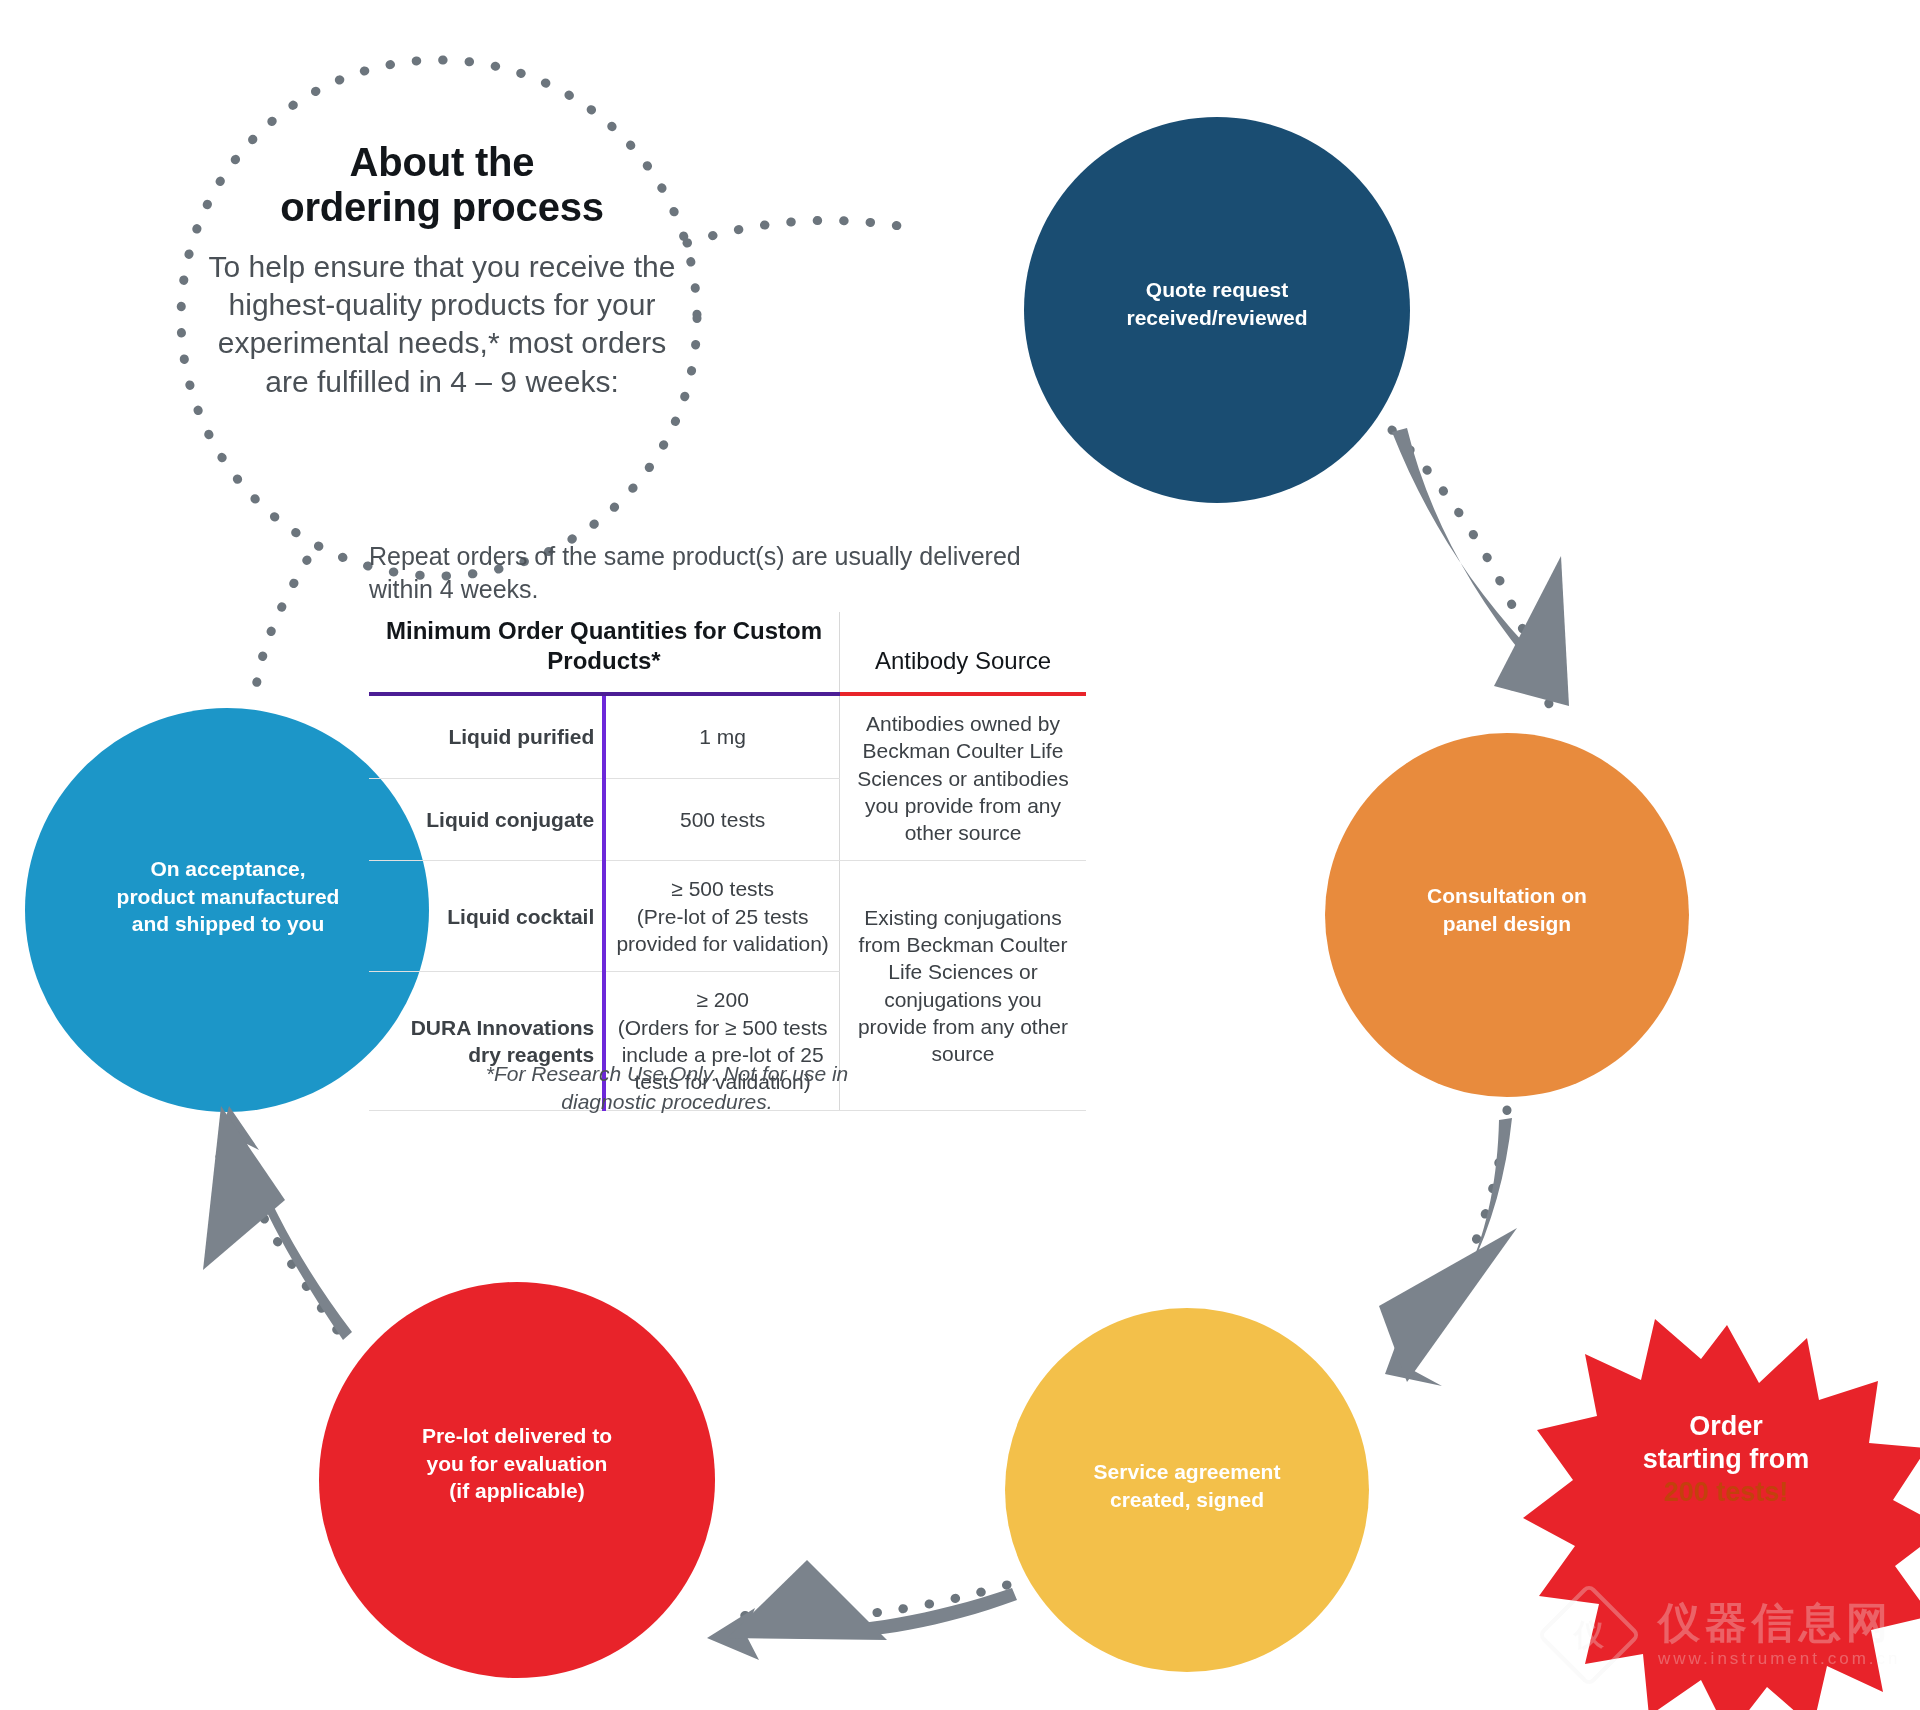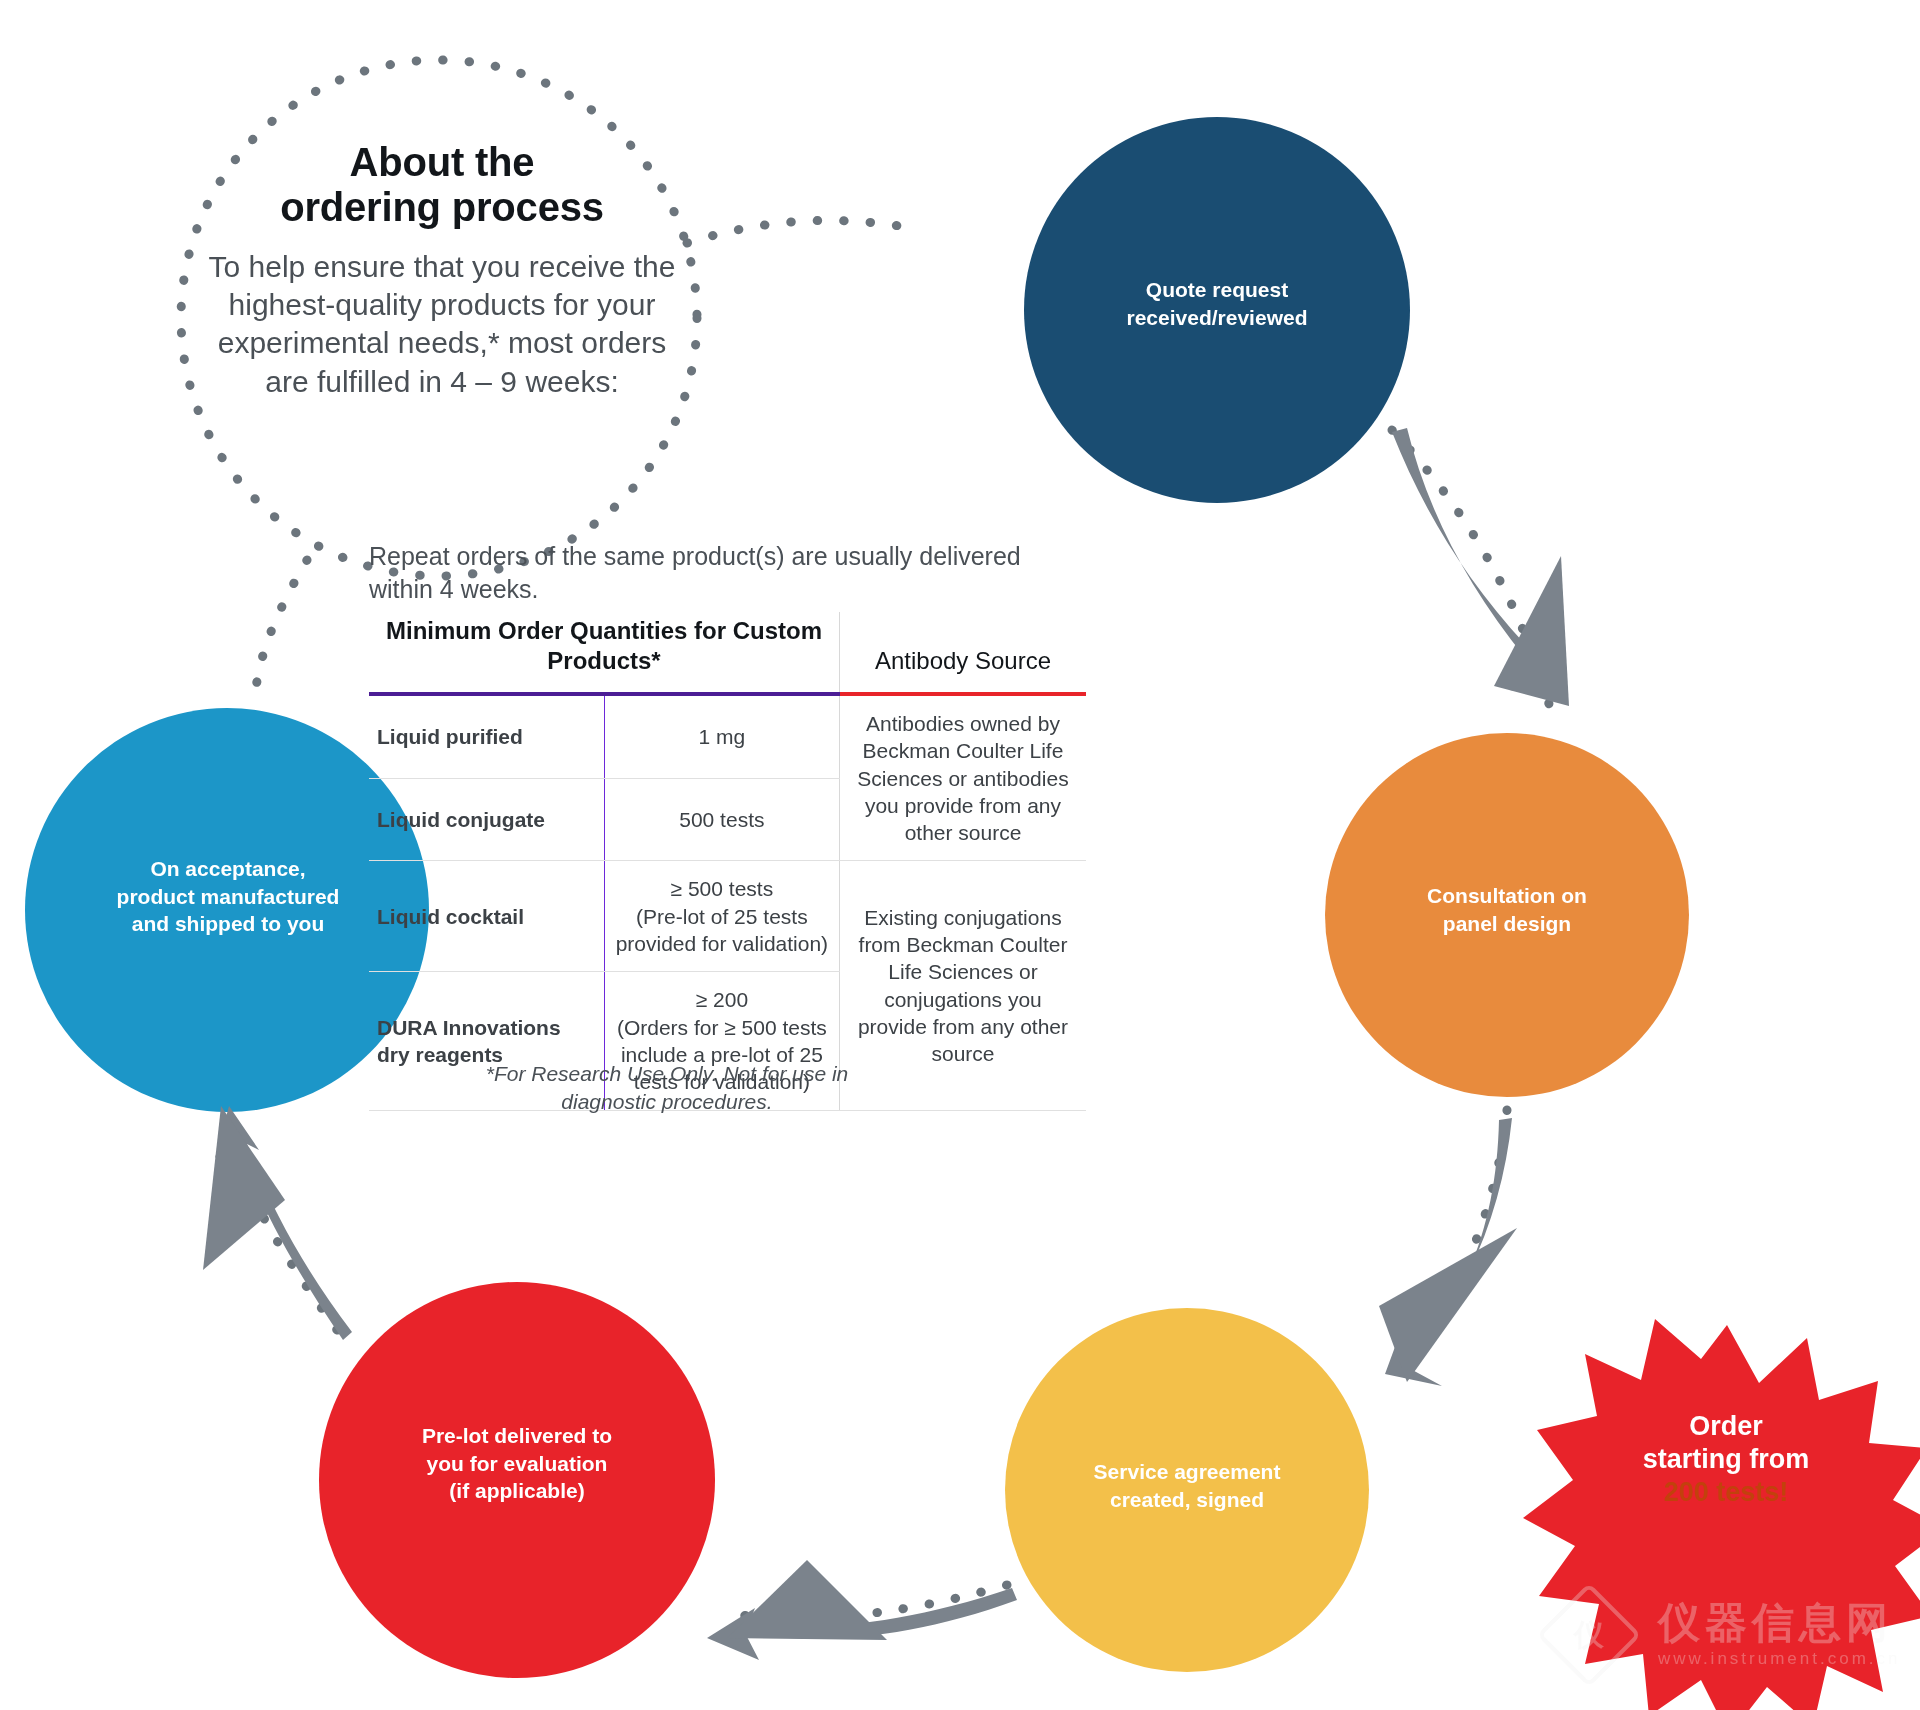--- a/index.html
+++ b/index.html
@@ -70,22 +70,22 @@
     font-size:24px;line-height:1.25;font-weight:normal;color:#12161a;
     padding:4px 6px 16px 6px;text-align:center;vertical-align:bottom;
     border-bottom:4px solid #e8242a;border-left:1px solid #d8d8d8;
   }
   table.moq td{
     vertical-align:middle;
     padding:14px 8px;
     font-size:21px;line-height:1.3;color:#3c4146;
   }
   td.prod{
-    width:150px;font-weight:bold;text-align:left;color:#12161a;
-    border-right:1px solid #6d28d9;border-bottom:1px solid #e0e0e0;
+    width:150px;font-weight:bold;text-align:right;color:#12161a;
+    border-right:4px solid #6d28d9;border-bottom:1px solid #e0e0e0;
   }
   td.qty{
     width:308px;text-align:center;
     border-right:1px solid #d8d8d8;border-bottom:1px solid #e0e0e0;
   }
   td.src{
     width:234px;text-align:center;vertical-align:middle;
     border-bottom:1px solid #e0e0e0;
   }
   tr.last td.prod, tr.last td.qty{border-bottom:1px solid #e0e0e0;}

